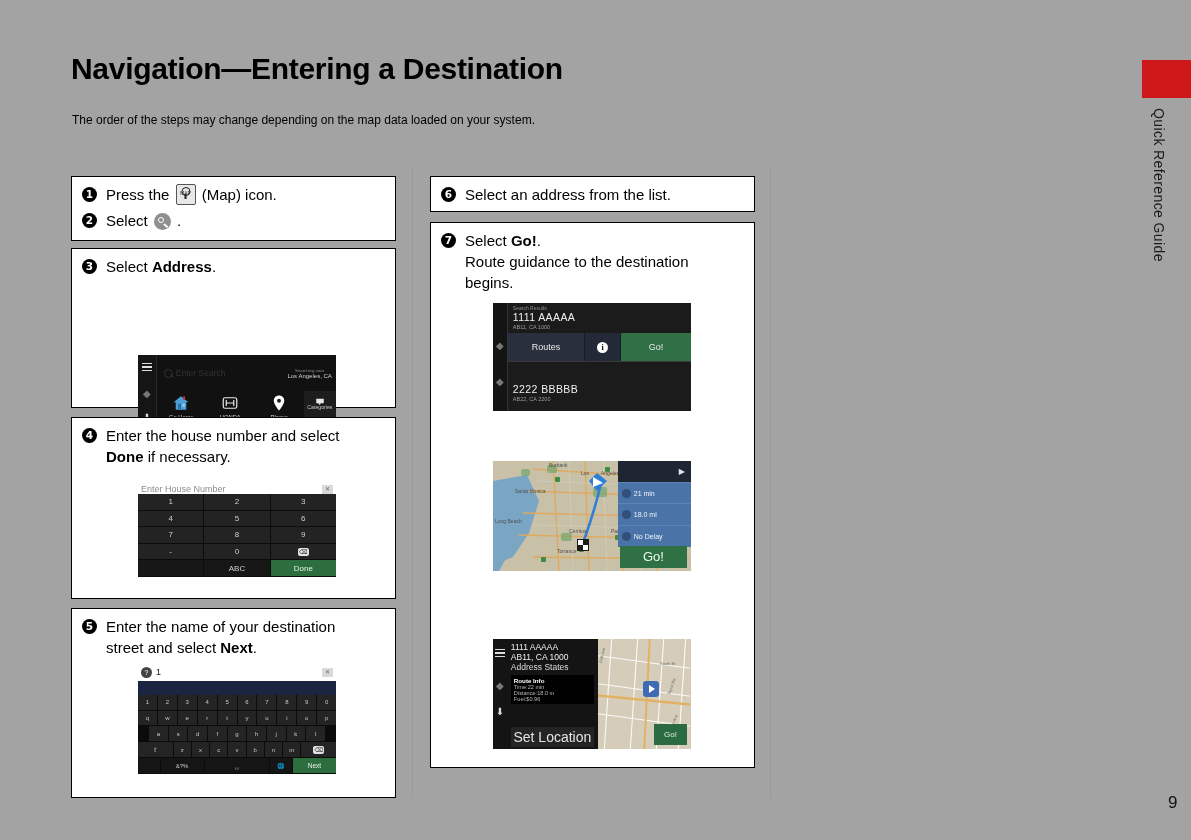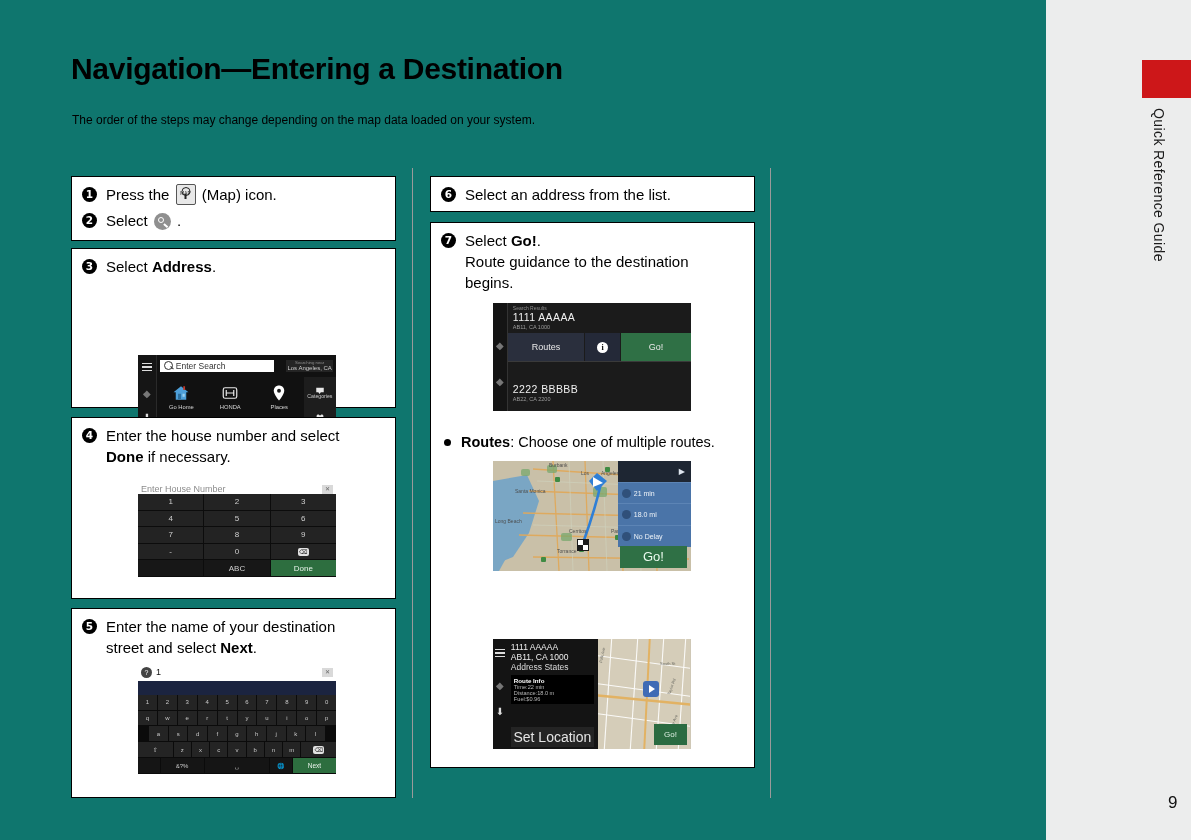--- a/index.html
+++ b/index.html
@@ -4,22 +4,22 @@
 <style>
   html, body {
     margin: 0; padding: 0;
     background: #eceded;
     width: 1191px; height: 840px;
     font-family: "Liberation Sans", sans-serif;
     overflow: hidden;
   }
   #page {
     position: relative;
-    width: 1046px; height: 840px;
-    background: #0f766e;
+    width: 1191px; height: 840px;
+    background: #a3a3a3;
   }
 
   
   .title {
     position: absolute; left: 71px; top: 52px;
     font-size: 30px; font-weight: bold; color: #000;
     letter-spacing: -0.3px;
   }
   .subline1 {
     position: absolute; left: 72px; top: 89px;
@@ -134,21 +134,21 @@
   .rail-hamburger i {
     display: block; height: 1.4px; background: #ddd; margin-bottom: 2px;
   }
   .rail-arrow {
     position: absolute; left: 50%; transform: translateX(-50%);
     color: #777; font-size: 10px; line-height: 1;
   }
   .nav-body { flex: 1; display: flex; flex-direction: column; background: #111; }
   .nav-searchbar {
     display: flex; align-items: center; height: 22%;
-    padding: 4px 3px; box-sizing: border-box; gap: 12px;
+    padding: 18px 3px; box-sizing: border-box; gap: 12px;
   }
   .search-field {
     flex: 1; background: #fff; height: 85%;
     display: flex; align-items: center; padding-left: 4px;
     box-sizing: border-box; gap: 3px;
   }
   .sf-magnifier {
     width: 7px; height: 7px; border: 1.2px solid #333; border-radius: 50%;
     position: relative; min-width: 7px;
   }
@@ -651,26 +651,20 @@
             <span class="ii">i</span>
           </div>
           <div class="ra go">Go!</div>
         </div>
         <div class="res-divider"></div>
         <div class="res-title" style="padding-top:21px;">2222 BBBBB</div>
         <div class="res-sub">AB22, CA 2200</div>
       </div>
     </div>
 
-    <div class="sub-bullet" style="position:absolute; left:13px; top:209px; width:300px;">
-      <span class="dot"></span>
-      <span>
-        <b>Routes</b><span>: Choose one of multiple routes.</span>
-      </span>
-    </div>
 
     <div class="shot routemap" style="left:62px; top:238px; width:198px; height:110px; background:#b9b09a;">
       <svg viewBox="0 0 198 110" width="198" height="110" style="position:absolute;left:0;top:0;">
         <rect x="0" y="0" width="198" height="110" fill="#c9c0a8"></rect>
         <path d="M0 20 L34 14 L46 40 L36 72 L20 96 L0 104 Z" fill="#7aa6c4"></path>
         <path d="M0 96 L16 92 L6 110 L0 110 Z" fill="#7aa6c4"></path>
         <g stroke="#e0a95c" stroke-width="1.3" fill="none" opacity="0.95">
           <path d="M40 8 L190 18"></path>
             <path d="M36 30 L196 36"></path>
             <path d="M30 52 L196 56"></path>

